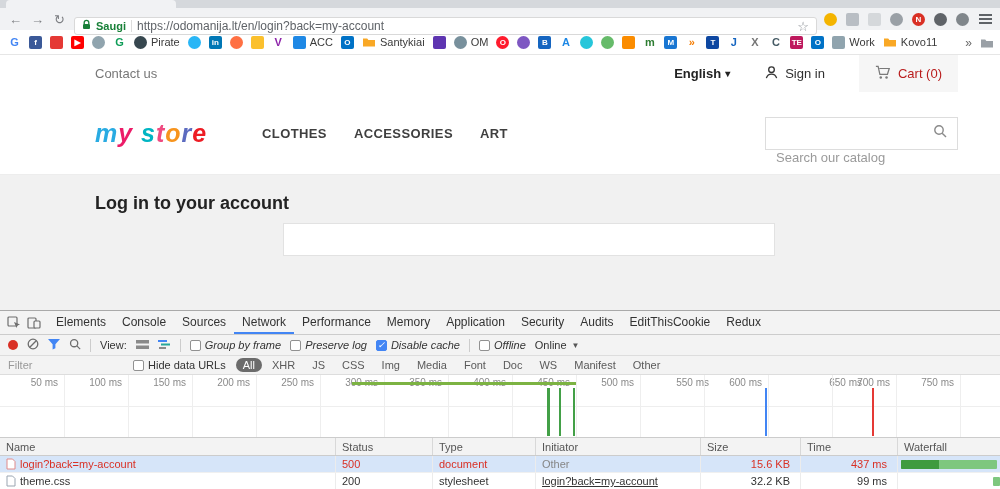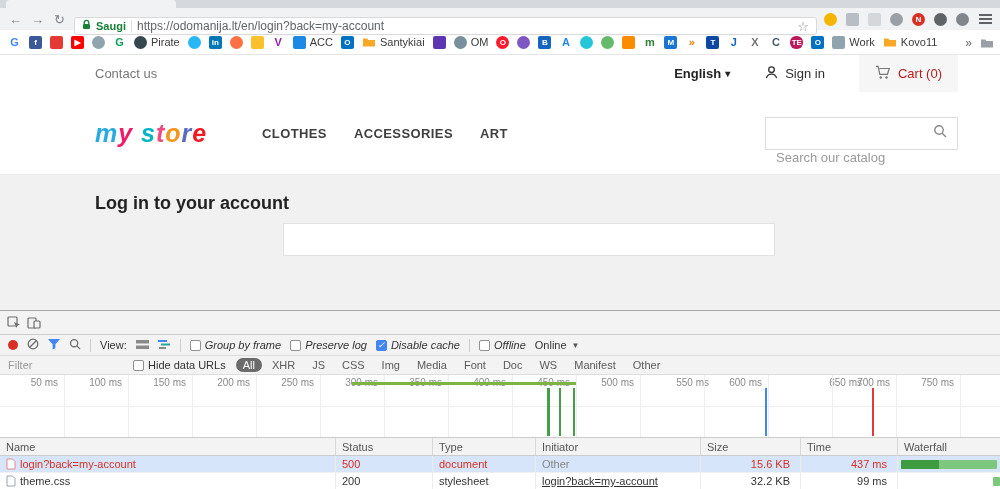--- a/index.html
+++ b/index.html
@@ -238,21 +238,21 @@
         <span class="bm">
           <span class="bm-ic txt" style="color: rgb(21, 101, 192);">J</span>
         </span>
         <span class="bm">
           <span class="bm-ic txt" style="color: rgb(117, 117, 117);">X</span>
         </span>
         <span class="bm">
           <span class="bm-ic txt" style="color: rgb(69, 90, 100);">C</span>
         </span>
         <span class="bm">
-          <span class="bm-ic" style="background: #be185d; border-radius: 6px;">TE</span>
+          <span class="bm-ic" style="background: #be185d;">TE</span>
         </span>
         <span class="bm">
           <span class="bm-ic" style="background: rgb(0, 114, 198);">O</span>
         </span>
         <span class="bm">
           <span class="bm-ic" style="background: rgb(144, 164, 174);"></span>
           <span class="bm-label">Work</span>
         </span>
         <span class="bm">
           <span><svg width="14" height="11">
@@ -326,20 +326,33 @@
           <svg width="14" height="13">
             <rect x="1" y="1" width="9" height="9" rx="1" fill="none" stroke="#6e6e6e" stroke-width="1.2"></rect>
             <path d="M7 6l6 2.5-2.6.9-.9 2.6z" fill="#6e6e6e"></path>
           </svg>
         </span>
       <span class="dt-ic">
           <svg width="14" height="13">
             <rect x="1" y="2" width="8" height="10" rx="1" fill="none" stroke="#6e6e6e" stroke-width="1.2"></rect>
             <rect x="7" y="5" width="6" height="7" rx="1" fill="#f3f3f3" stroke="#6e6e6e" stroke-width="1.2"></rect>
           </svg>
+        </span>
+      <span class="dt-tabs-items">
+          <span class="dt-tab">Elements</span>
+          <span class="dt-tab">Console</span>
+          <span class="dt-tab">Sources</span>
+          <span class="dt-tab active">Network</span>
+          <span class="dt-tab">Performance</span>
+          <span class="dt-tab">Memory</span>
+          <span class="dt-tab">Application</span>
+          <span class="dt-tab">Security</span>
+          <span class="dt-tab">Audits</span>
+          <span class="dt-tab">EditThisCookie</span>
+          <span class="dt-tab">Redux</span>
         </span>
     </div>
 
     <div class="dt-toolbar">
       <span class="rec"></span>
       <span><svg width="12" height="12">
             <circle cx="6" cy="6" r="4.8" fill="none" stroke="#6e6e6e" stroke-width="1.3"></circle>
             <path d="M2.8 9.2 L9.2 2.8" stroke="#6e6e6e" stroke-width="1.3"></path>
           </svg></span>
       <span><svg width="12" height="11">

